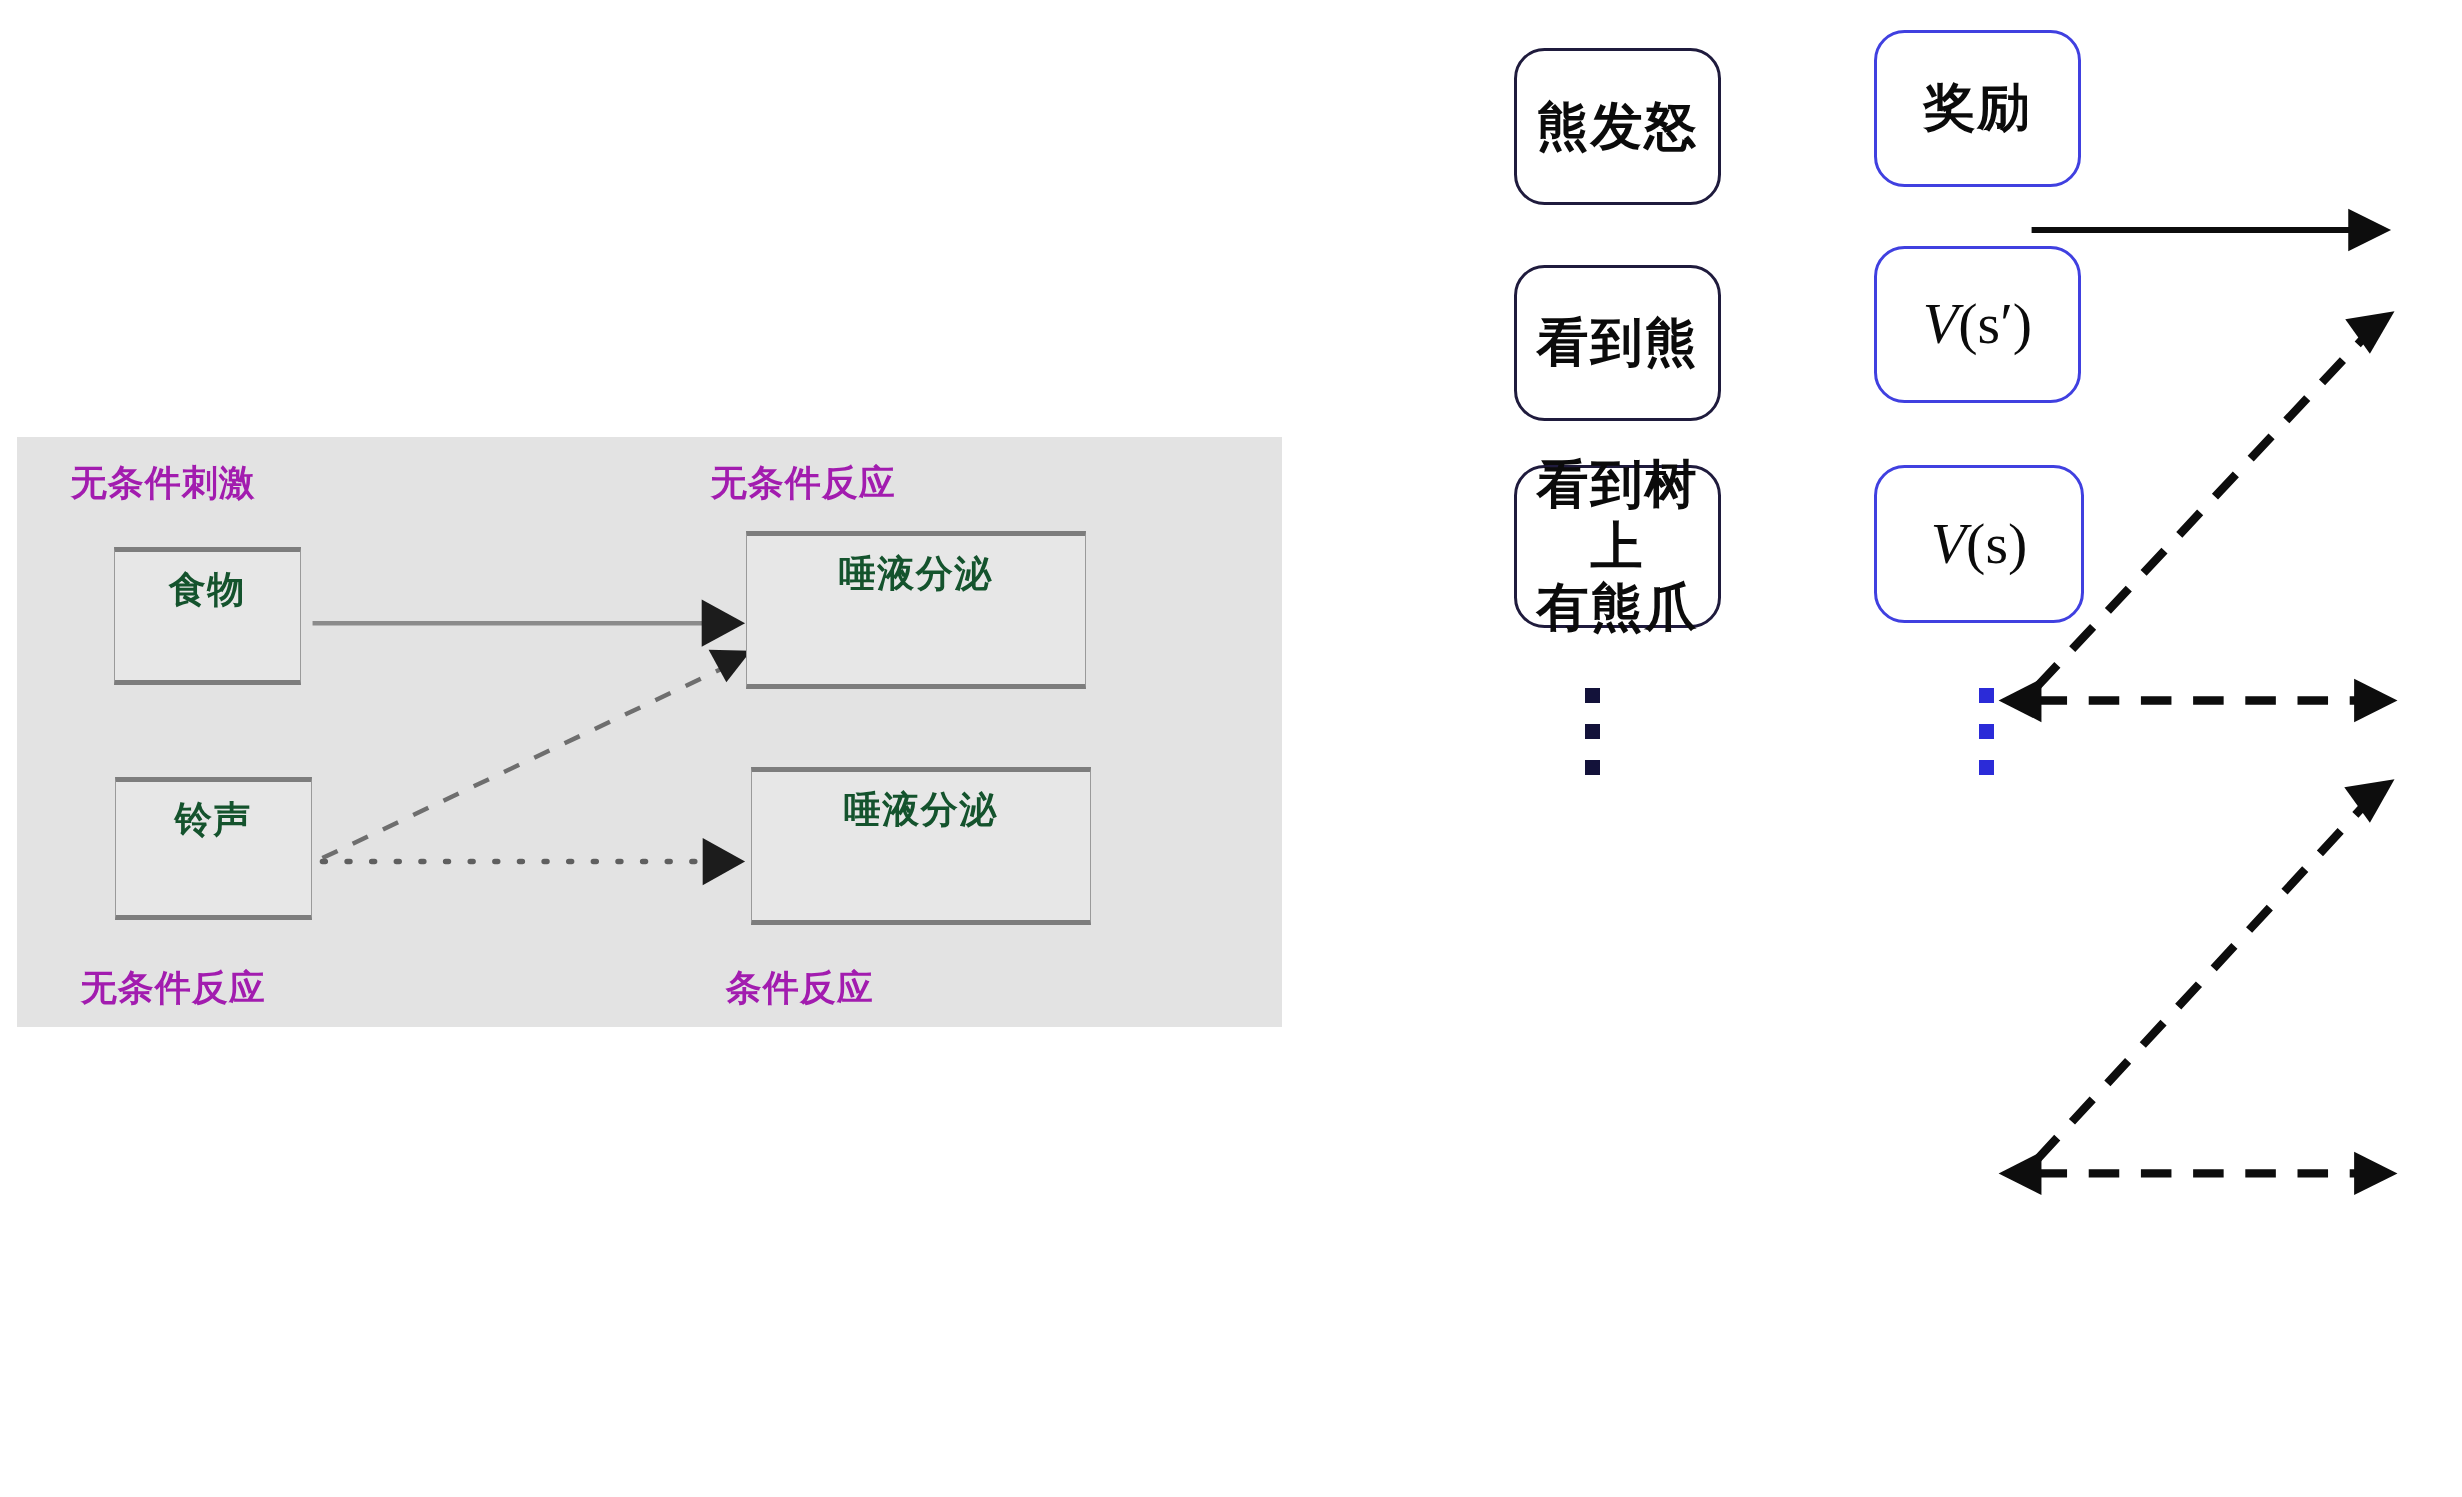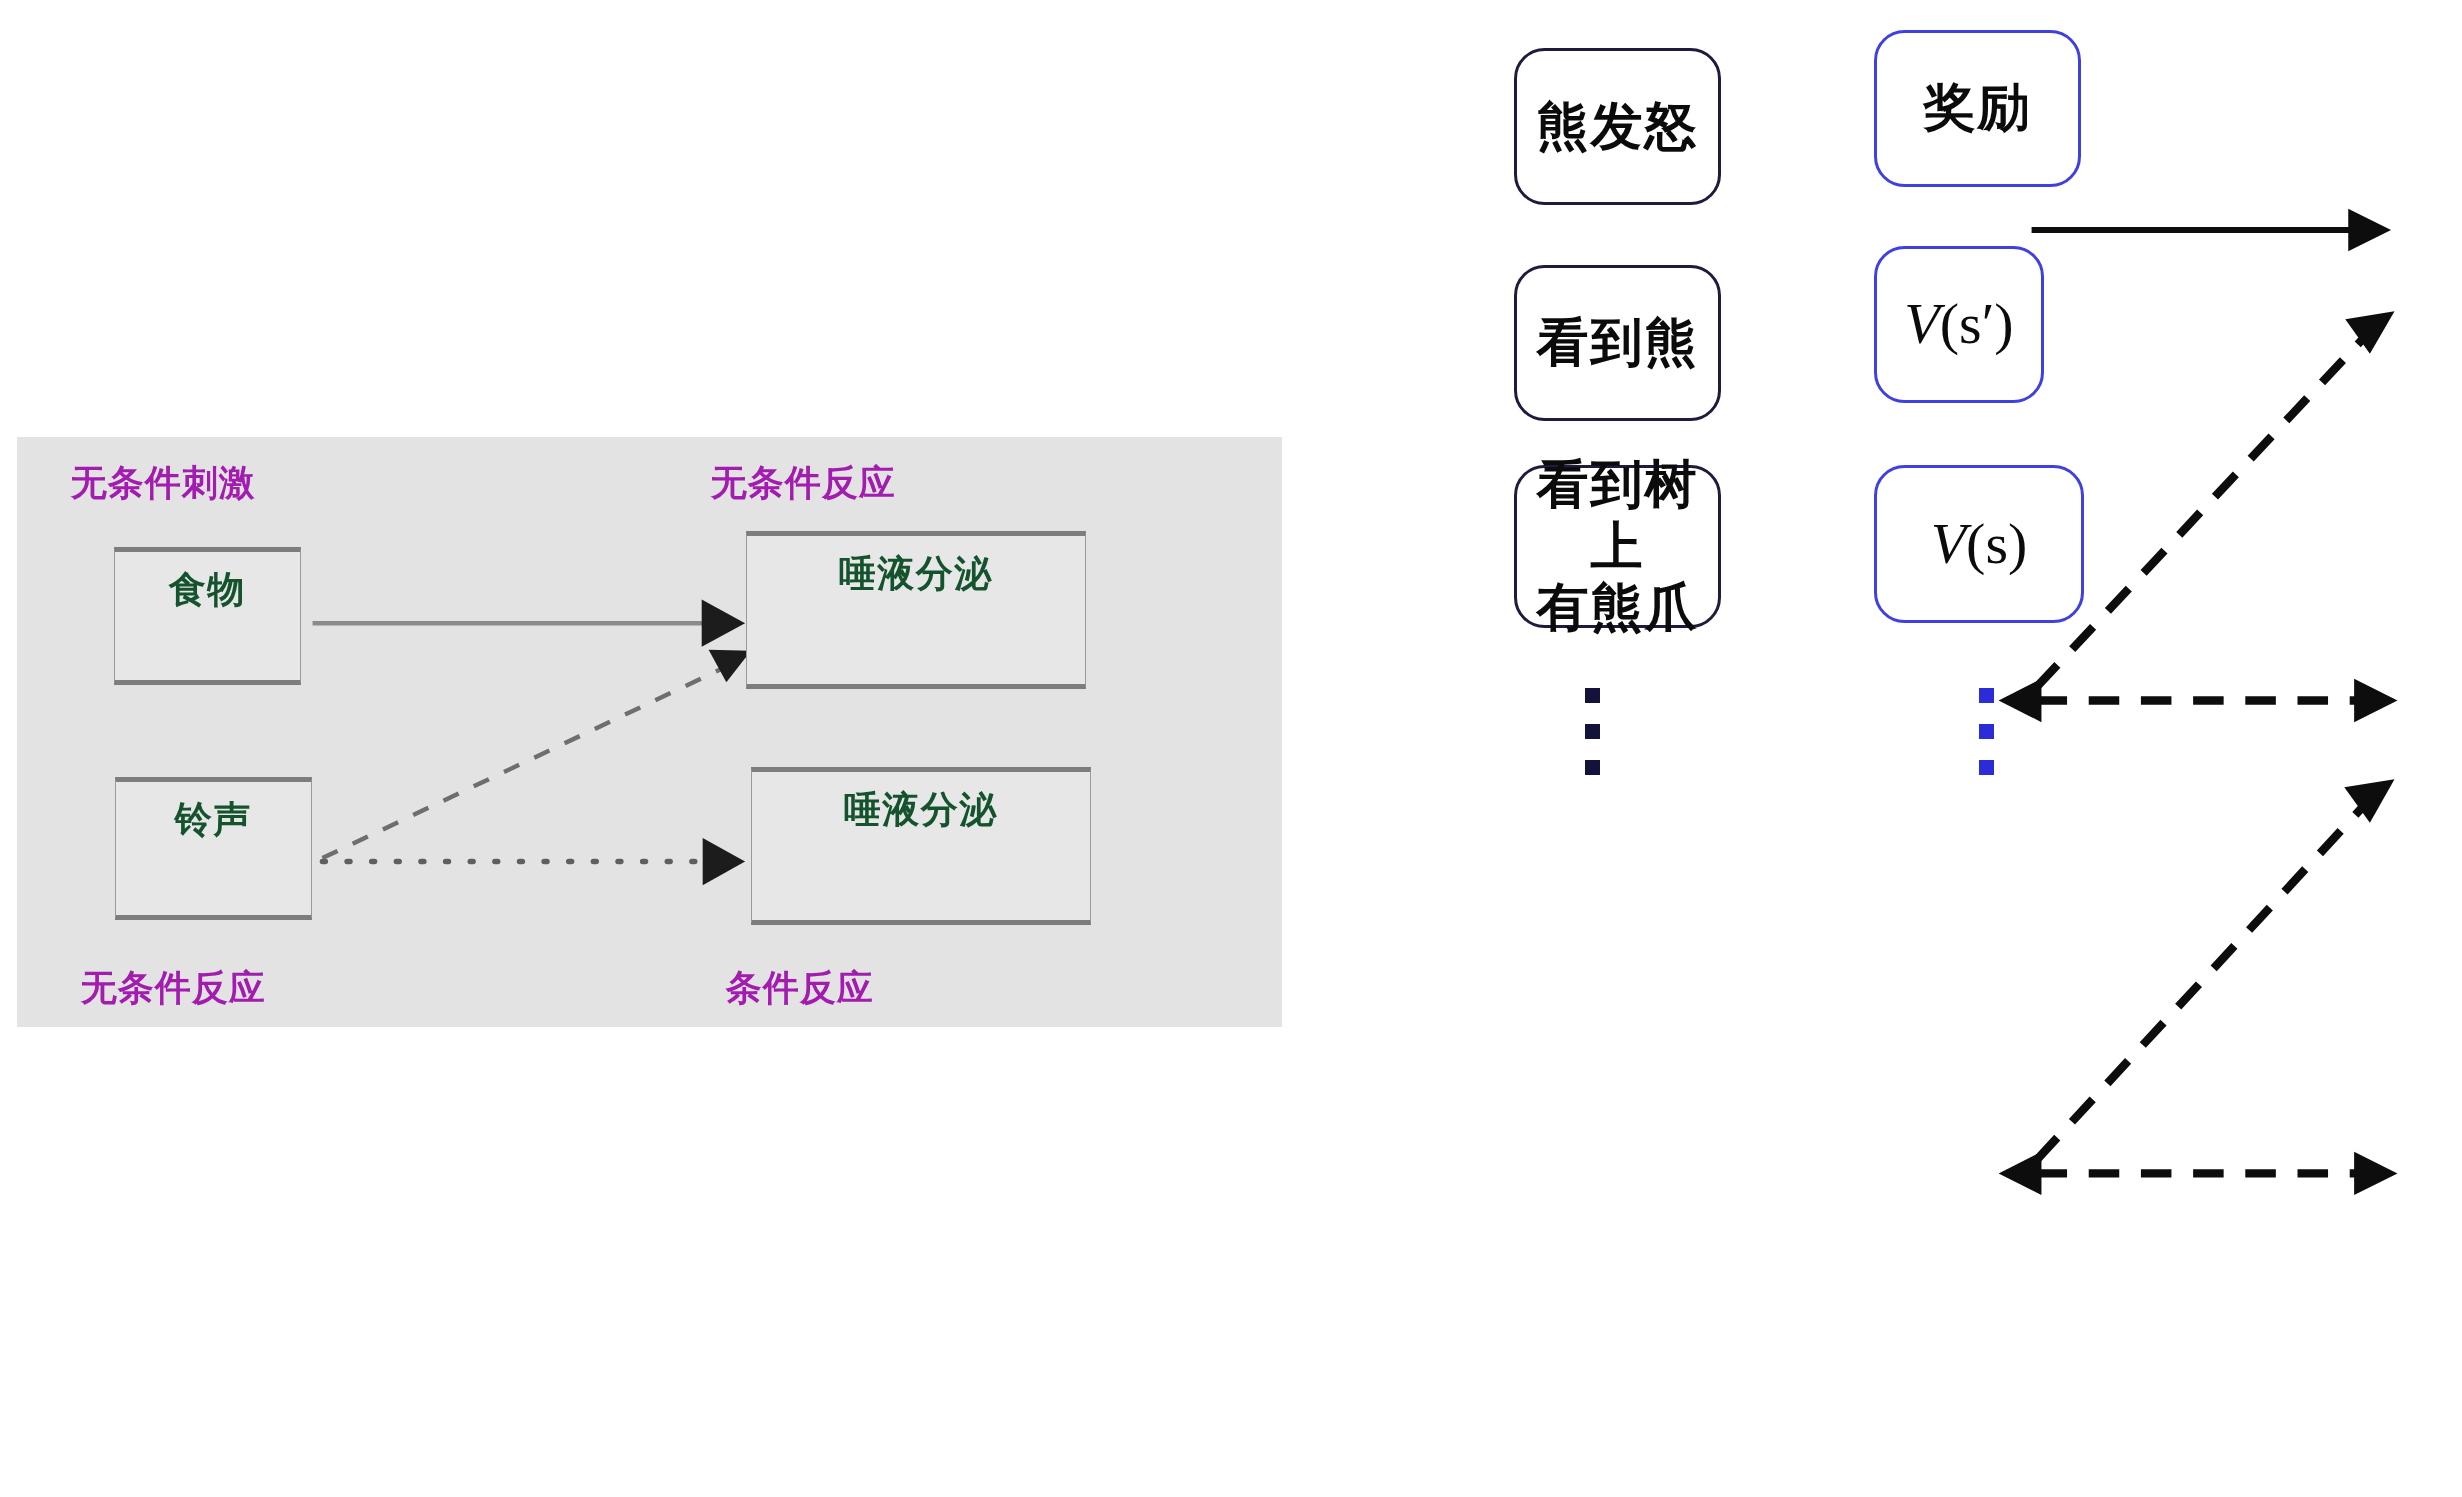--- a/index.html
+++ b/index.html
@@ -40,21 +40,21 @@
   .rl-box.dark{border:3.4px solid #1f1b3d;}
   .rl-box.blue{border:3.4px solid #4040e0;}
   .rl-box .cn{font-size:52px;color:#0b0b0b;font-weight:700;letter-spacing:2px;}
   .rl-box .math{font-family:"Liberation Serif","DejaVu Serif",serif;
                 font-style:italic;font-size:58px;color:#0b0b0b;}
   .rl-box .math .pr{font-style:normal;}
 
   #rl-bear-angry {left:61px; top:48px;  width:207px; height:157px;}
   #rl-reward     {left:421px; top:29.5px;  width:207px; height:157px;}
   #rl-see-bear   {left:61px; top:249px; width:207px; height:156px;margin-top:16px;}
-  #rl-vsp        {left:421px; top:246px; width:170px; height:157px;}
+  #rl-vsp        {left:421px; top:246px; width:207px; height:157px;}
   #rl-see-claw   {left:61px; top:465px; width:207px; height:163px;}
   #rl-vs         {left:421px; top:465px; width:210px; height:158px;}
 
   .ellipsis{position:absolute;display:flex;flex-direction:column;
             align-items:center;justify-content:space-between;}
   .ellipsis i{display:block;width:14.8px;height:14.8px;}
   #ell-left {left:132px;top:688px;width:14.8px;height:87px;}
   #ell-right{left:526px;top:688px;width:14.8px;height:87px;}
   #ell-left  i{background:#13123a;}
   #ell-right i{background:#2b2bd8;}

